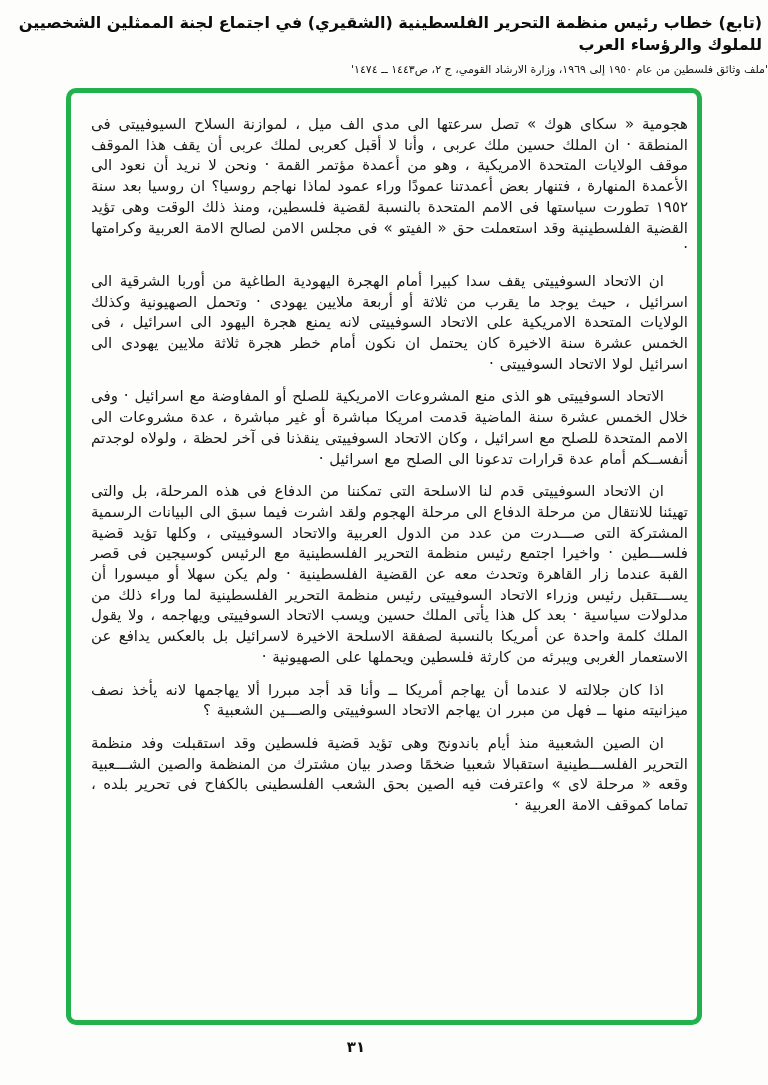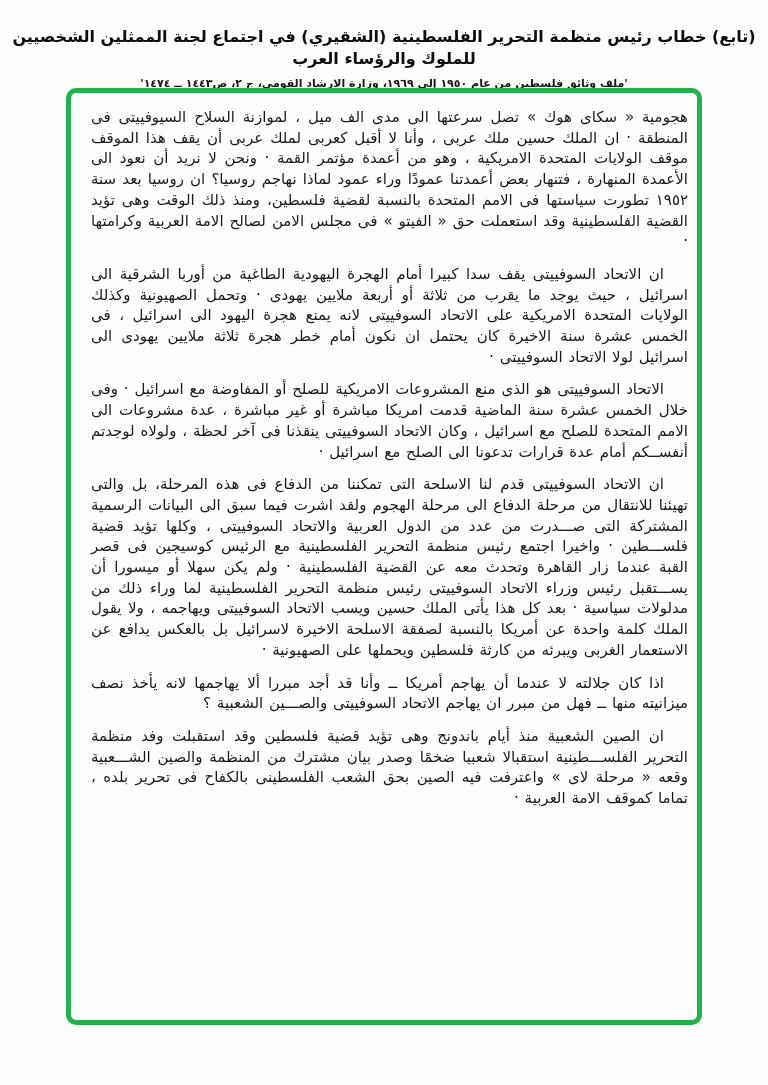--- a/index.html
+++ b/index.html
@@ -10,56 +10,55 @@
     overflow: hidden;
     position: relative;
   }
   .page {
     position: relative;
     width: 768px; height: 1085px;
     color: #141414;
   }
   .header {
     position: absolute;
-    top: 26px; left: 0; right: 0;
-    text-align: center;
+    top: 12px; left: 0; right: 0;
     direction: rtl;
   }
   .header-title {
     font-size: 16px;
     font-weight: bold;
     letter-spacing: 0px;
     color: #0d0d0d;
     padding: 0 6px;
     line-height: 22px;
   }
   .header-source {
     margin-top: 7px;
     font-size: 11px;
-    font-weight: bold;
+    font-weight: normal;
     color: #161616;
   }
   .text-frame {
     position: absolute;
     left: 66px; top: 88px;
     width: 636px; height: 937px;
     border: 5px solid #22b14c;
     border-radius: 10px;
     background: #fdfdfb;
   }
   .text-body {
     direction: rtl;
     text-align: justify;
     padding: 13px 9px 0 20px;
     font-size: 15px;
     line-height: 20.7px;
     color: #191919;
   }
   .text-body p {
-    margin: 1px 0 12px 0;
+    margin: 8px 0 12px 0;
     word-spacing: 1px;
   }
   .text-body p.indented {
     text-indent: 24px; 
   }
   .page-number {
     position: absolute;
     left: 0; right: 56px;
     top: 1038px;
     text-align: center;
@@ -83,14 +82,15 @@
     <div class="text-body">
       <p>هجومية « سكاى هوك » تصل سرعتها الى مدى الف ميل ، لموازنة السلاح السيوفييتى فى المنطقة · ان الملك حسين ملك عربى ، وأنا لا أقبل كعربى لملك عربى أن يقف هذا الموقف موقف الولايات المتحدة الامريكية ، وهو من أعمدة مؤتمر القمة · ونحن لا نريد أن نعود الى الأعمدة المنهارة ، فتنهار بعض أعمدتنا عمودًا وراء عمود لماذا نهاجم روسيا؟ ان روسيا بعد سنة ١٩٥٢ تطورت سياستها فى الامم المتحدة بالنسبة لقضية فلسطين، ومنذ ذلك الوقت وهى تؤيد القضية الفلسطينية وقد استعملت حق « الفيتو » فى مجلس الامن لصالح الامة العربية وكرامتها ·</p>
       <p class="indented">ان الاتحاد السوفييتى يقف سدا كبيرا أمام الهجرة اليهودية الطاغية من أوربا الشرقية الى اسرائيل ، حيث يوجد ما يقرب من ثلاثة أو أربعة ملايين يهودى · وتحمل الصهيونية وكذلك الولايات المتحدة الامريكية على الاتحاد السوفييتى لانه يمنع هجرة اليهود الى اسرائيل ، فى الخمس عشرة سنة الاخيرة كان يحتمل ان نكون أمام خطر هجرة ثلاثة ملايين يهودى الى اسرائيل لولا الاتحاد السوفييتى ·</p>
       <p class="indented">الاتحاد السوفييتى هو الذى منع المشروعات الامريكية للصلح أو المفاوضة مع اسرائيل · وفى خلال الخمس عشرة سنة الماضية قدمت امريكا مباشرة أو غير مباشرة ، عدة مشروعات الى الامم المتحدة للصلح مع اسرائيل ، وكان الاتحاد السوفييتى ينقذنا فى آخر لحظة ، ولولاه لوجدتم أنفســكم أمام عدة قرارات تدعونا الى الصلح مع اسرائيل ·</p>
       <p class="indented">ان الاتحاد السوفييتى قدم لنا الاسلحة التى تمكننا من الدفاع فى هذه المرحلة، بل والتى تهيئنا للانتقال من مرحلة الدفاع الى مرحلة الهجوم ولقد اشرت فيما سبق الى البيانات الرسمية المشتركة التى صـــدرت من عدد من الدول العربية والاتحاد السوفييتى ، وكلها تؤيد قضية فلســـطين · واخيرا اجتمع رئيس منظمة التحرير الفلسطينية مع الرئيس كوسيجين فى قصر القبة عندما زار القاهرة وتحدث معه عن القضية الفلسطينية · ولم يكن سهلا أو ميسورا أن يســـتقبل رئيس وزراء الاتحاد السوفييتى رئيس منظمة التحرير الفلسطينية لما وراء ذلك من مدلولات سياسية · بعد كل هذا يأتى الملك حسين ويسب الاتحاد السوفييتى ويهاجمه ، ولا يقول الملك كلمة واحدة عن أمريكا بالنسبة لصفقة الاسلحة الاخيرة لاسرائيل بل بالعكس يدافع عن الاستعمار الغربى ويبرئه من كارثة فلسطين ويحملها على الصهيونية ·</p>
       <p class="indented">اذا كان جلالته لا عندما أن يهاجم أمريكا ــ وأنا قد أجد مبررا ألا يهاجمها لانه يأخذ نصف ميزانيته منها ــ فهل من مبرر ان يهاجم الاتحاد السوفييتى والصـــين الشعبية ؟</p>
       <p class="indented">ان الصين الشعبية منذ أيام باندونج وهى تؤيد قضية فلسطين وقد استقبلت وفد منظمة التحرير الفلســـطينية استقبالا شعبيا ضخمًا وصدر بيان مشترك من المنظمة والصين الشـــعبية وقعه « مرحلة لاى » واعترفت فيه الصين بحق الشعب الفلسطينى بالكفاح فى تحرير بلده ، تماما كموقف الامة العربية ·</p>
     </div>
   </div>
 
+  <div class="page-number">٣١</div>
 
 </div>
 
 </body></html>

